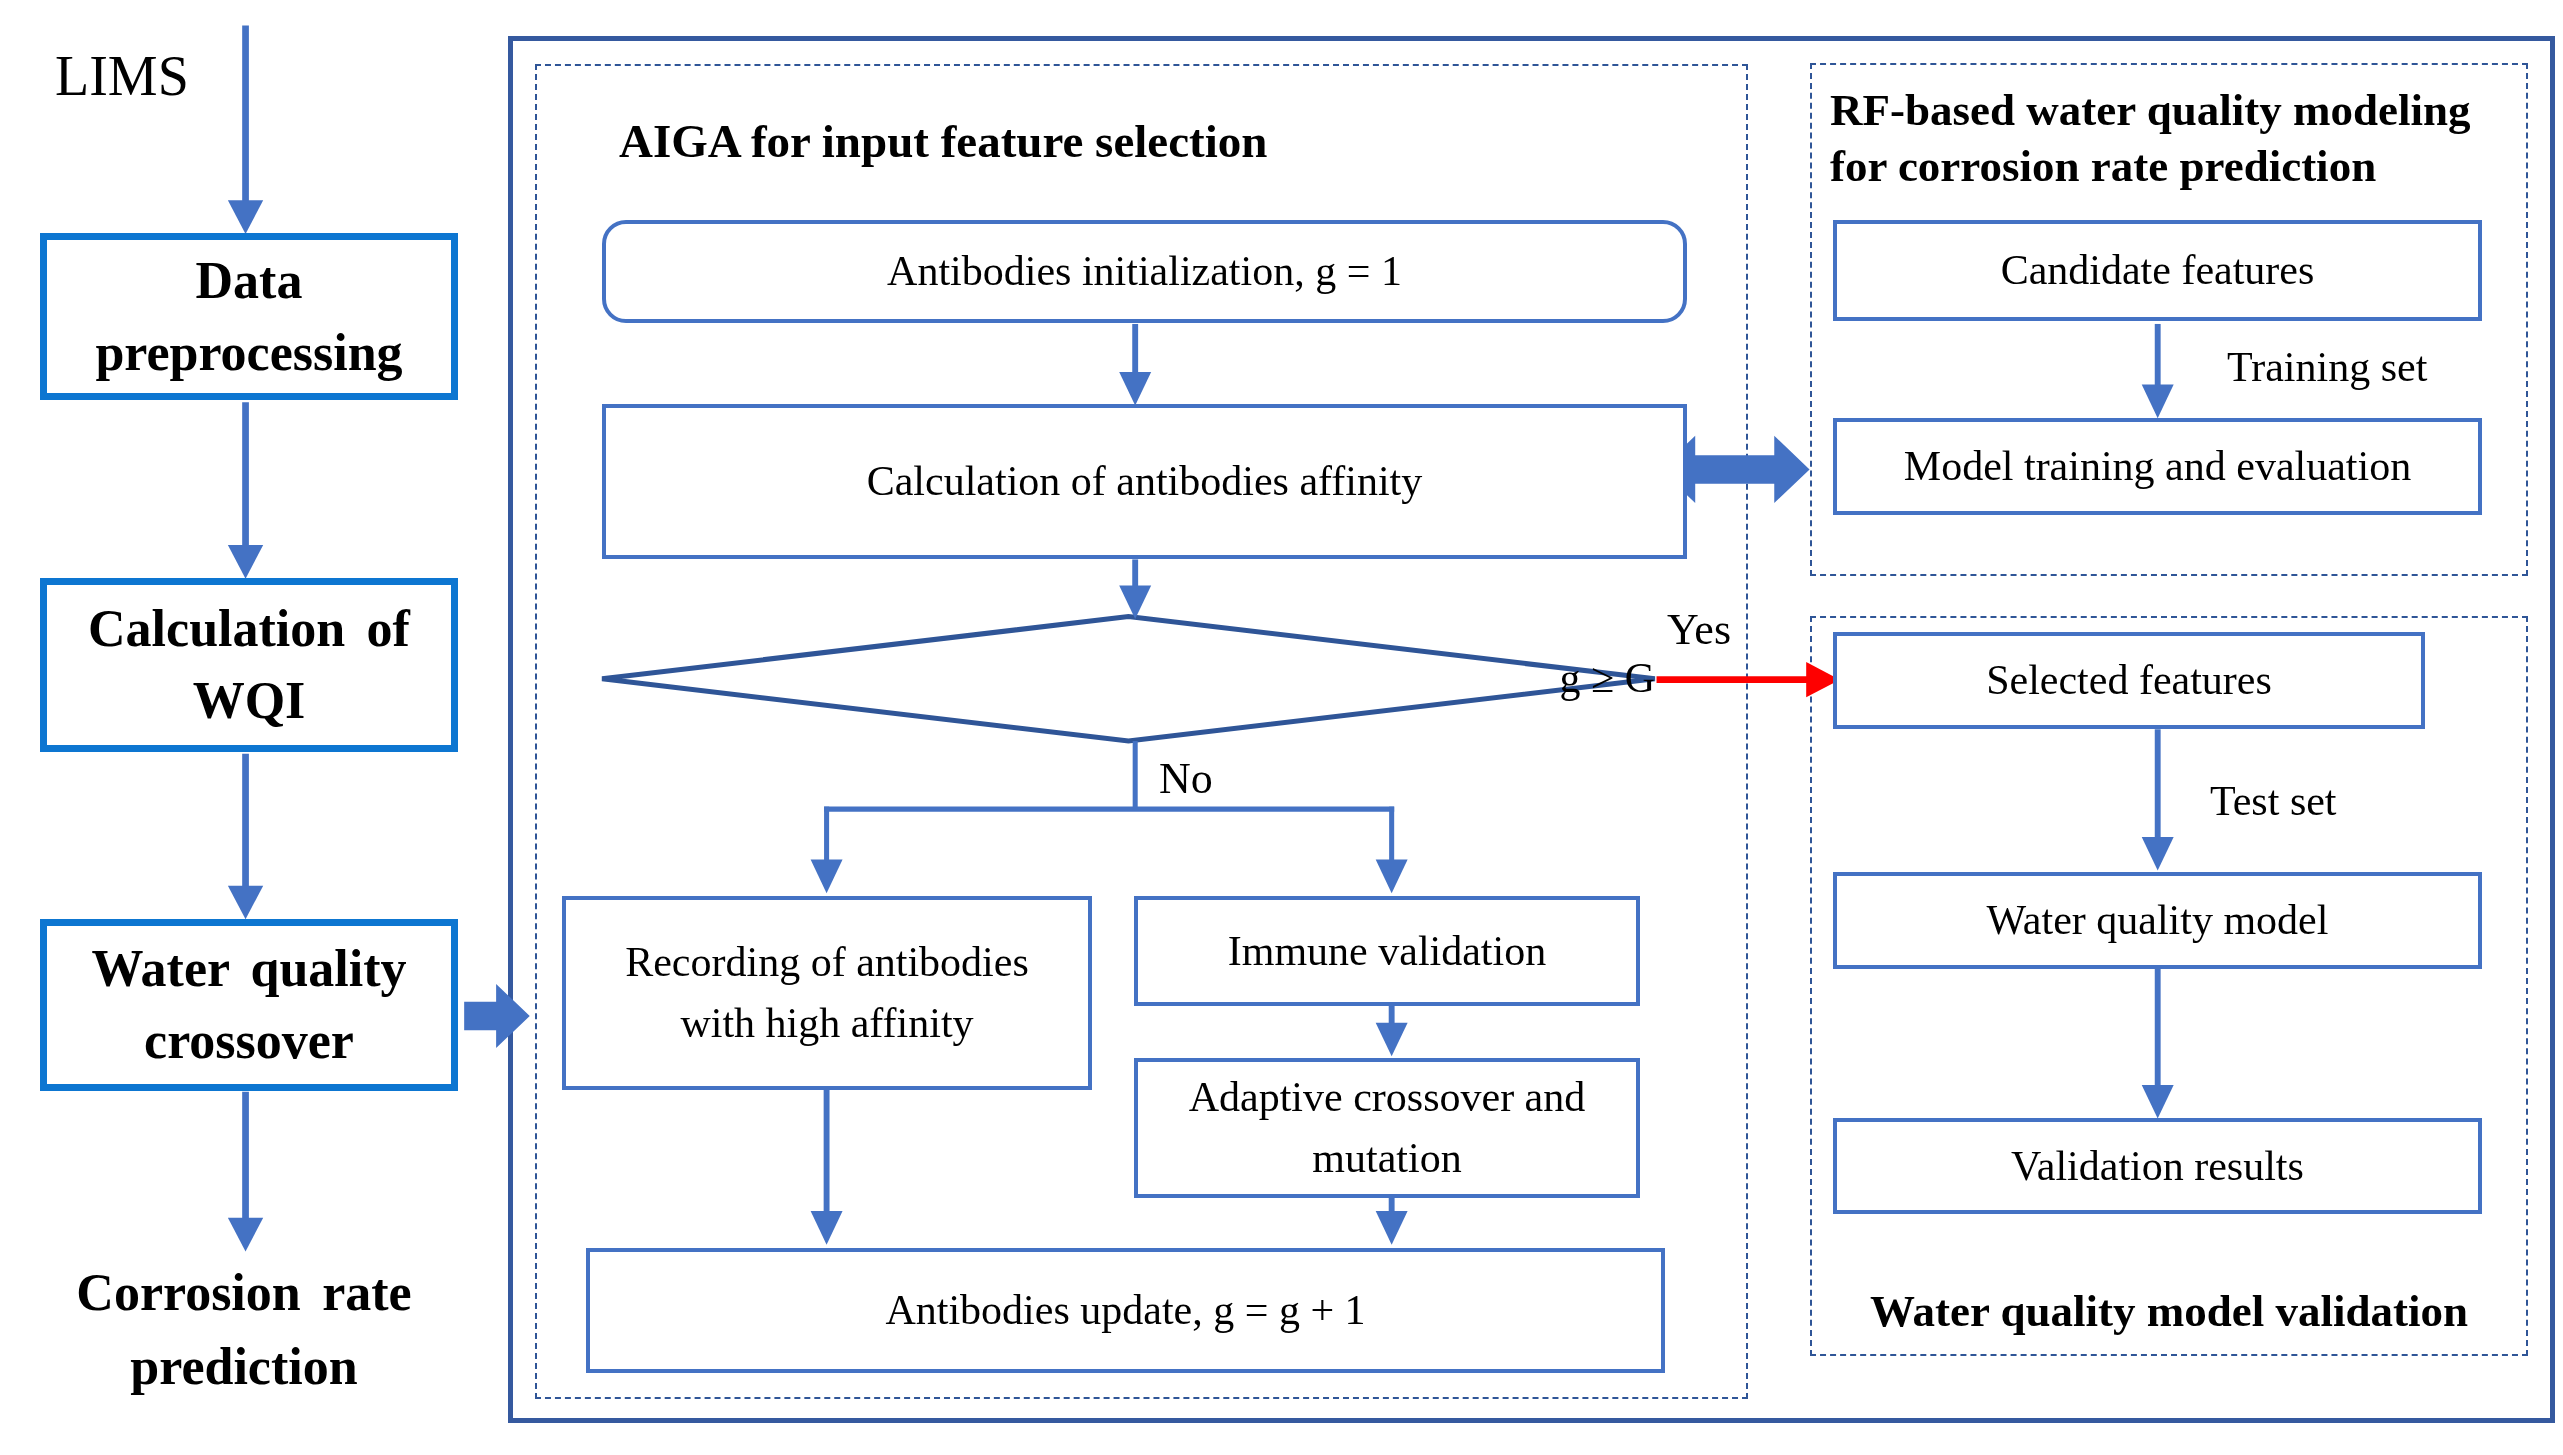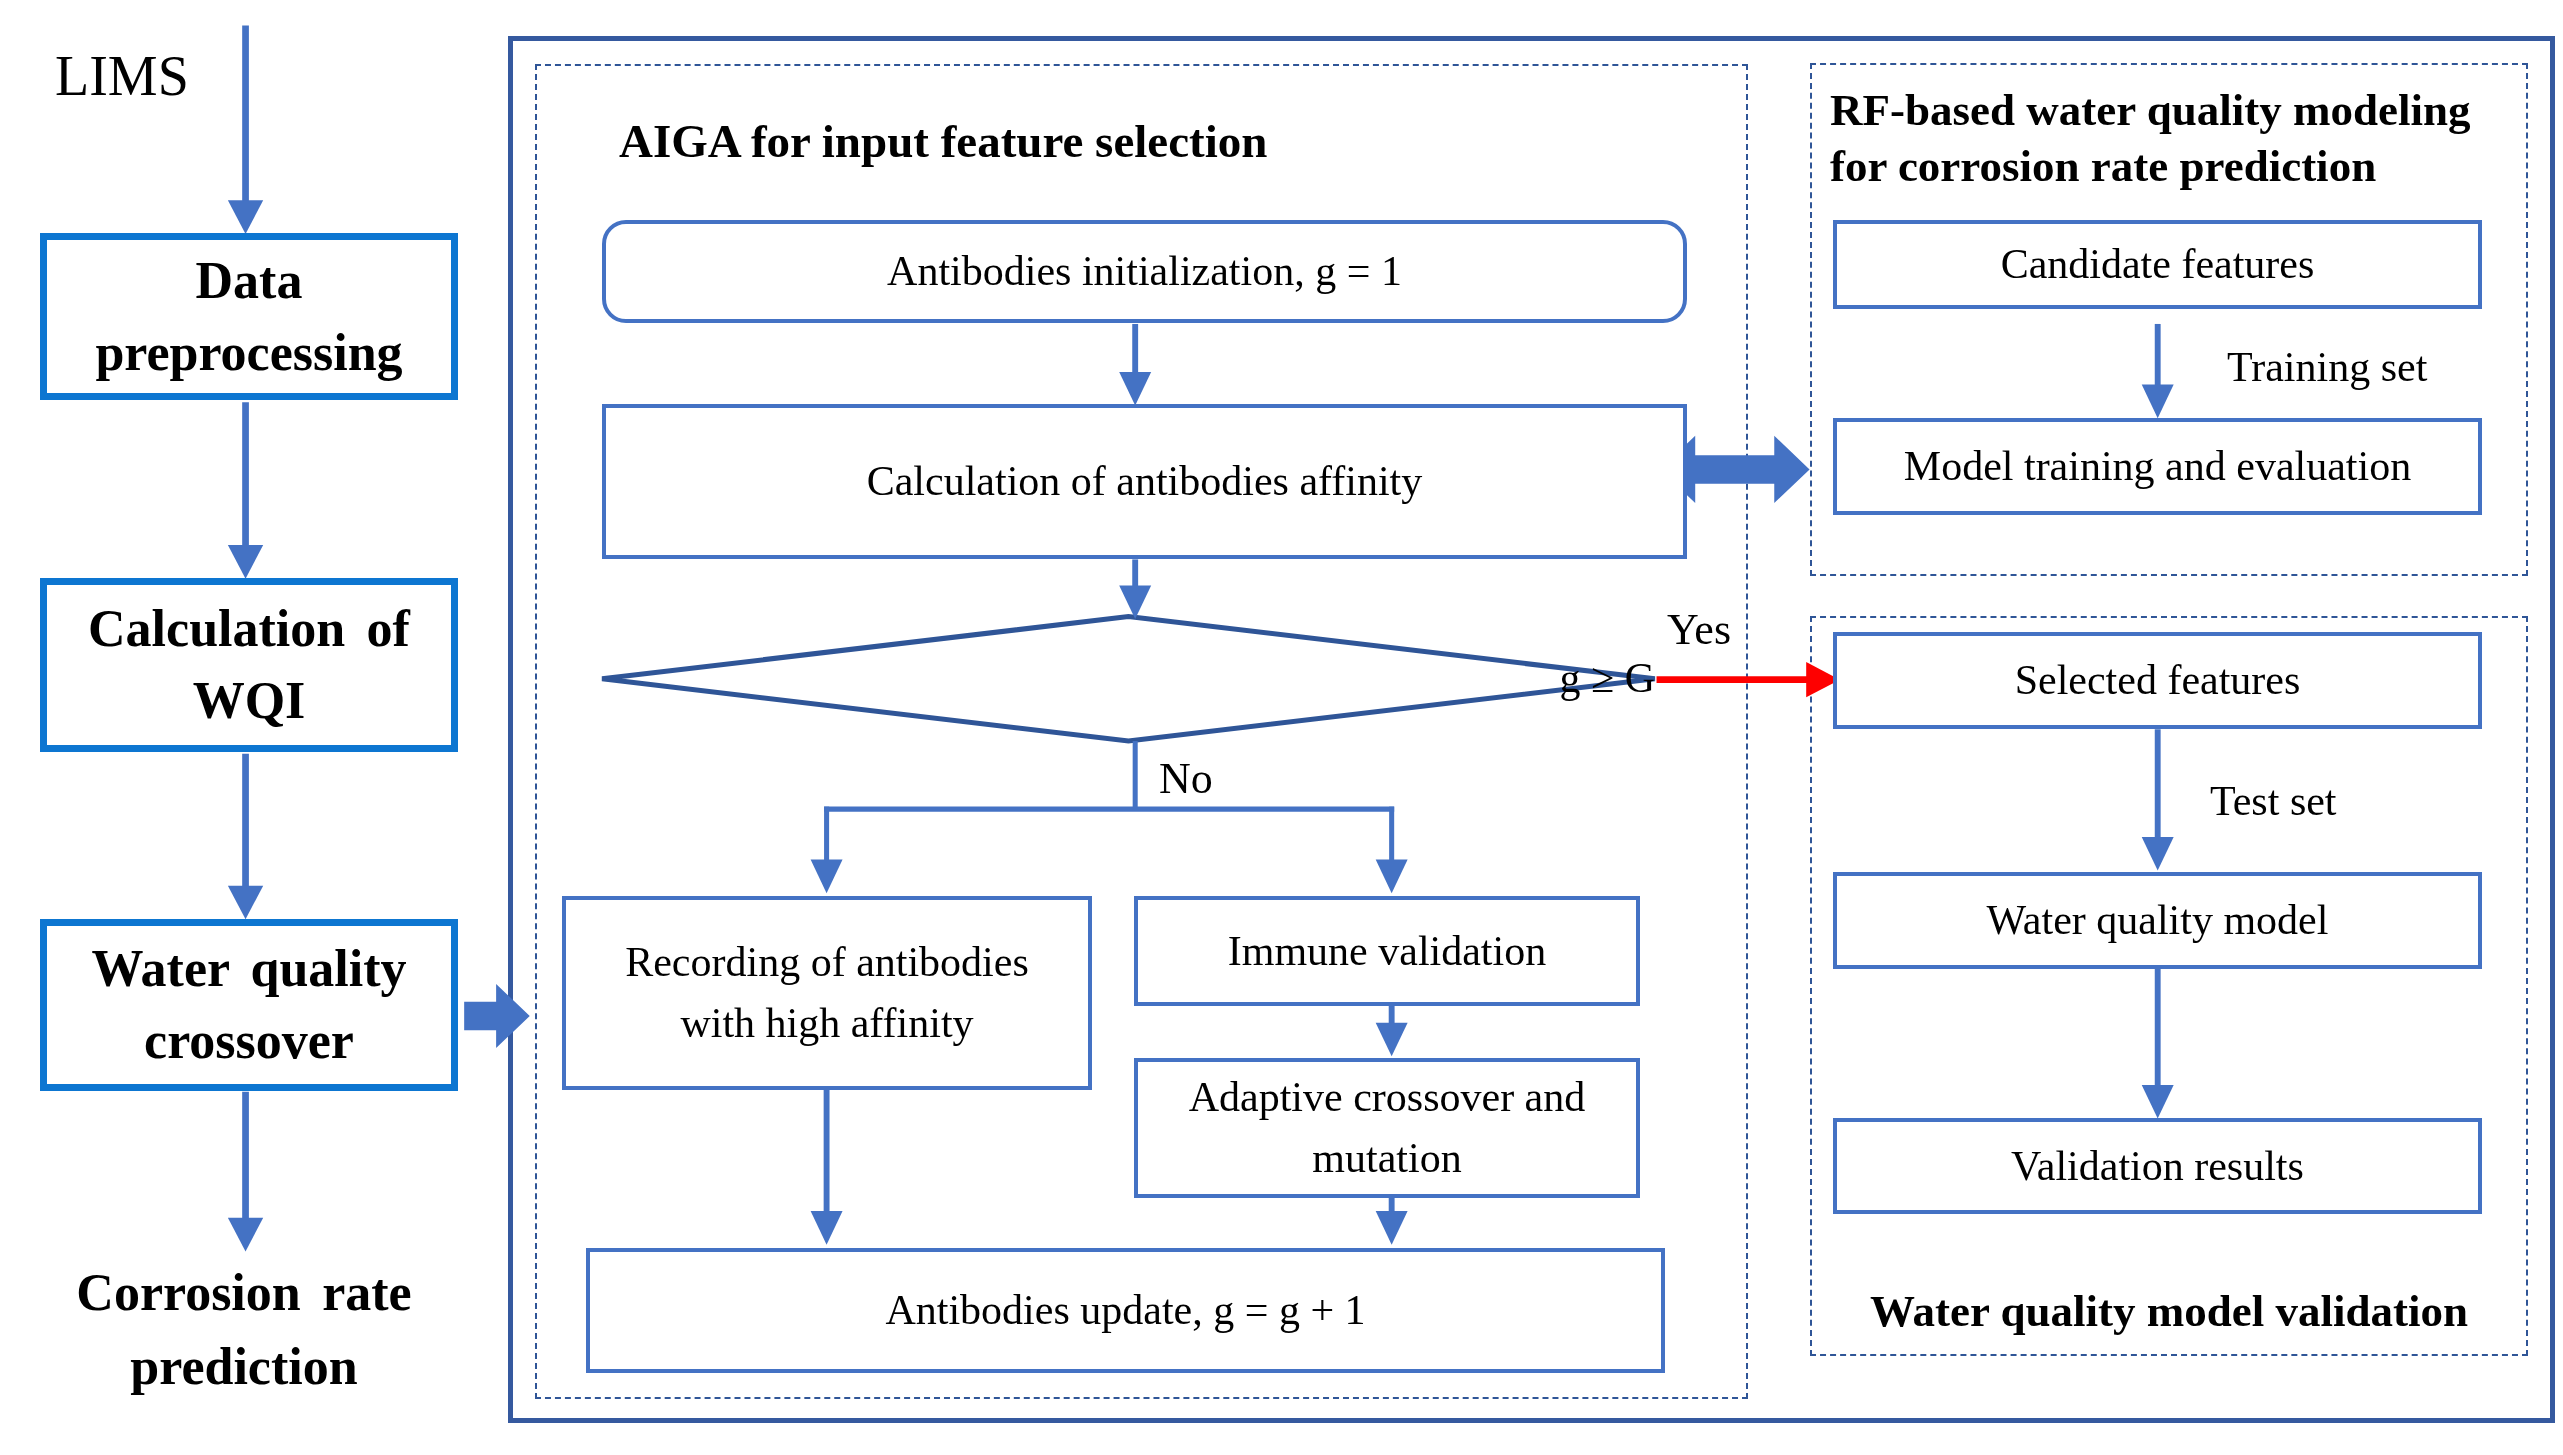--- a/index.html
+++ b/index.html
@@ -173,31 +173,31 @@
 
   <div class="abs box midbox" style="left:561px;top:1248px;width:1079px;height:125px;margin-left:25px;">
     <span>Antibodies update, g = g + 1</span>
   </div>
 
   <div class="abs lbl bold" style="left:1830px;top:82px;font-size:45px;line-height:56px;white-space:normal;width:698px;">
     <span>RF-based water quality modeling</span><br>
     <span>for corrosion rate prediction</span>
   </div>
 
-  <div class="abs box midbox" style="left:1833px;top:220px;width:649px;height:89px;">
+  <div class="abs box midbox" style="left:1833px;top:220px;width:649px;height:101px;">
     <span>Candidate features</span>
   </div>
 
   <div class="abs lbl" style="left:2227px;top:343px;font-size:42px;">Training set</div>
 
   <div class="abs box midbox" style="left:1833px;top:418px;width:649px;height:97px;">
     <span>Model training and evaluation</span>
   </div>
 
-  <div class="abs box midbox" style="left:1833px;top:632px;width:649px;height:97px;">
+  <div class="abs box midbox" style="left:1833px;top:632px;width:592px;height:97px;">
     <span>Selected features</span>
   </div>
 
   <div class="abs lbl" style="left:2210px;top:777px;font-size:42px;">Test set</div>
 
   <div class="abs box midbox" style="left:1833px;top:872px;width:649px;height:97px;align-items:center;">
     <span>Water quality model</span>
   </div>
 
   <div class="abs lbl bold center" style="left:1810px;top:1285px;width:718px;font-size:45px;">Water quality model validation</div>

